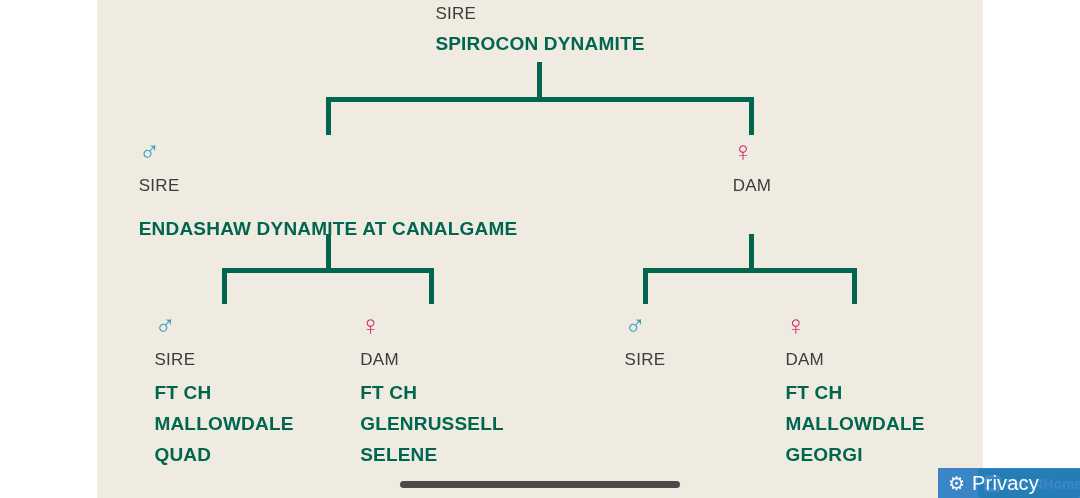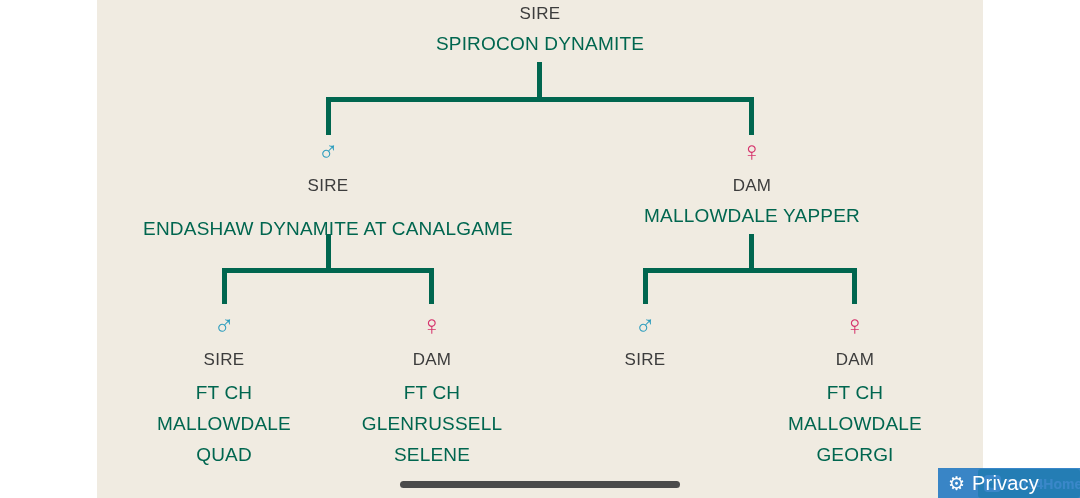--- a/index.html
+++ b/index.html
@@ -10,26 +10,26 @@
     overflow: hidden;
   }
   .page { position: relative; width: 1080px; height: 498px; background: #ffffff; }
 
   .panel {
     position: absolute; left: 97px; top: 0; width: 886px; height: 498px;
     background: #f0ebe1;
   }
 
   
-  .node { position: absolute; transform: translateX(-50%); text-align: center; }
+  .node { position: absolute; transform: translateX(-50%); text-align: left; }
   .relation {
     font-size: 17px; color: #3c3c3c; letter-spacing: 0.3px;
   }
   .name {
-    font-size: 19px; font-weight: normal; color: #00664f; white-space: nowrap;
+    font-size: 19px; font-weight: bold; color: #00664f; white-space: nowrap;
     letter-spacing: 0.2px;
   }
   .name.multiline { white-space: pre-line; line-height: 31px; }
   .sex { font-size: 28px; line-height: 28px; font-weight: normal; }
   .sex.male { color: #2d9dbe; }
   .sex.female { color: #d6336c; }
 
   
   .line { position: absolute; background: #00664f; }
 
@@ -83,21 +83,20 @@
 
     <div class="node" style="left:231px; top:138px;">
       <div class="sex male">♂</div>
       <div class="relation" style="margin-top:10px;">SIRE</div>
       <div class="name" style="margin-top:22px;">ENDASHAW DYNAMITE AT CANALGAME</div>
     </div>
 
     <div class="node" style="left:655px; top:138px;">
       <div class="sex female">♀</div>
       <div class="relation" style="margin-top:10px;">DAM</div>
-      <div class="name" style="margin-top:9px;">MALLOWDALE YAPPER</div>
     </div>
 
     <div class="line" style="left:229px; top:234px; width:5px; height:36px;"></div>
     <div class="line" style="left:125px; top:268px; width:212px; height:5px;"></div>
     <div class="line" style="left:125px; top:268px; width:5px; height:36px;"></div>
     <div class="line" style="left:332px; top:268px; width:5px; height:36px;"></div>
 
     <div class="line" style="left:652px; top:234px; width:5px; height:36px;"></div>
     <div class="line" style="left:546px; top:268px; width:214px; height:5px;"></div>
     <div class="line" style="left:546px; top:268px; width:5px; height:36px;"></div>

